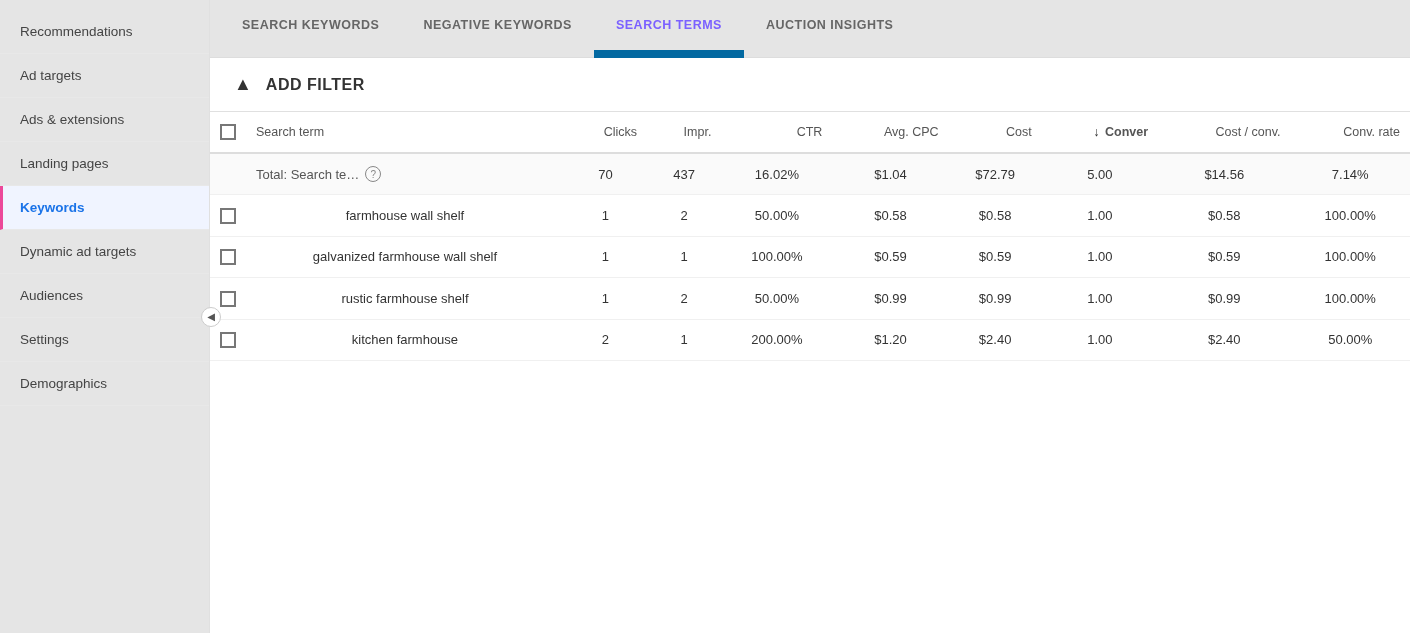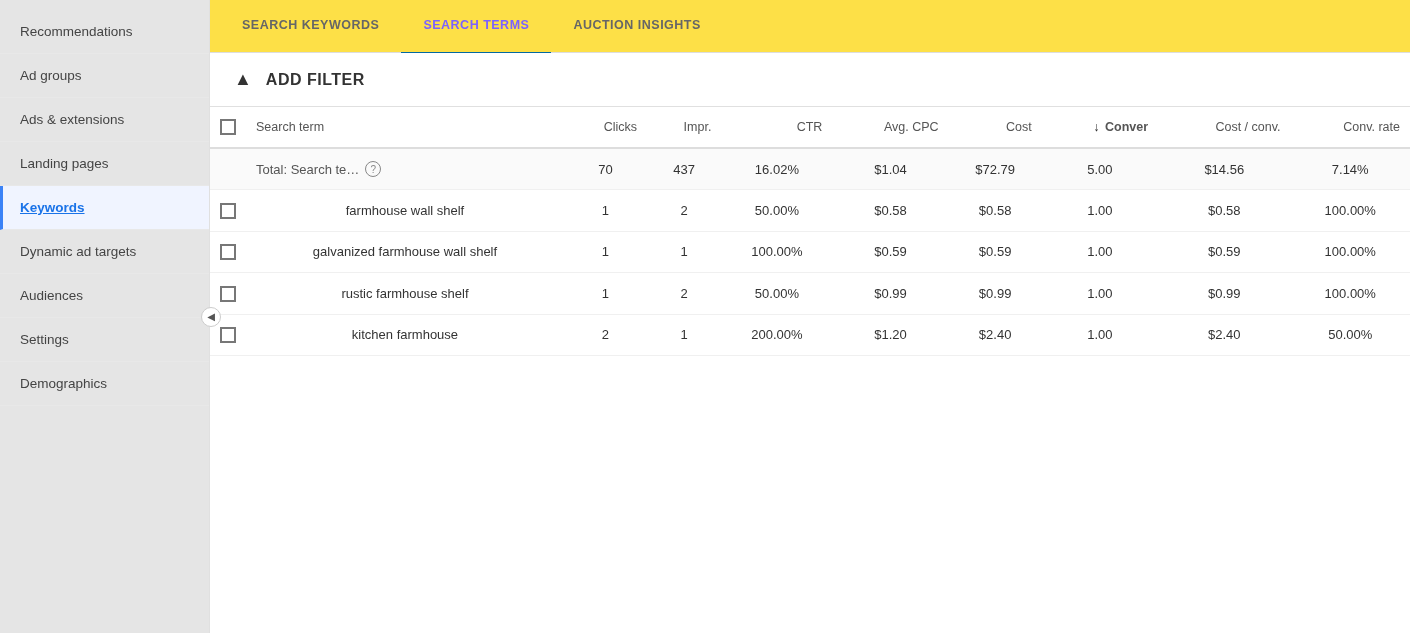--- a/index.html
+++ b/index.html
@@ -19,24 +19,23 @@
       cursor: pointer;
       color: #444;
       font-size: 13.5px;
       border-bottom: 1px solid #e8e8e8;
       display: flex;
       align-items: center;
     }
     .sidebar-item.active {
       color: #1a73e8;
       font-weight: bold;
-      border-left: 3px solid #3b82f6;
+      border-left: 3px solid #ec4899;
       padding-left: 17px;
       background: #f0f4ff;
-      text-decoration: underline;
     }
     .sidebar-collapse-btn {
       position: absolute;
       right: -12px;
       top: 50%;
       transform: translateY(-50%);
       width: 20px;
       height: 20px;
       background: #fff;
       border: 1px solid #ccc;
@@ -55,37 +54,37 @@
       flex: 1;
       display: flex;
       flex-direction: column;
       overflow: hidden;
     }
 
     
     .tabs {
       display: flex;
       border-bottom: 1px solid #ddd;
-      background: #fde047;
+      background: #e5e5e5;
       padding: 0 10px;
     }
     .tab {
       padding: 18px 22px;
       font-size: 12.5px;
       font-weight: 600;
       color: #666;
       cursor: pointer;
       letter-spacing: 0.5px;
       text-transform: uppercase;
       border-bottom: 3px solid transparent;
       margin-bottom: -1px;
     }
     .tab.active {
       color: #7b61ff;
-      border-bottom: 1px solid #0369a1;
+      border-bottom: 8px solid #0369a1;
     }
 
     
     .filter-bar {
       display: flex;
       align-items: center;
       padding: 16px 24px;
       border-bottom: 1px solid #e0e0e0;
       background: #fff;
     }
@@ -175,37 +174,38 @@
       color: #888;
       cursor: pointer;
     }
   </style>
 </head>
 <body>
 
 <div class="sidebar">
   <div id="sidebar-items">
       <div class="sidebar-item">Recommendations</div>
-      <div class="sidebar-item">Ad groups</div>
+      <div class="sidebar-item">Ad targets</div>
       <div class="sidebar-item">Ads &amp; extensions</div>
       <div class="sidebar-item">Landing pages</div>
       <div class="sidebar-item active">Keywords</div>
       <div class="sidebar-item">Dynamic ad targets</div>
       <div class="sidebar-item">Audiences</div>
       <div class="sidebar-item">Settings</div>
       <div class="sidebar-item">Demographics</div>
     </div>
   <div class="sidebar-collapse-btn">◀</div>
 </div>
 
 <div class="main">
 
   <div class="tabs">
     <div id="tab-items"></div>
   <div class="tab">SEARCH KEYWORDS</div>
+      <div class="tab">NEGATIVE KEYWORDS</div>
       <div class="tab active">SEARCH TERMS</div>
       <div class="tab">AUCTION INSIGHTS</div>
     </div>
 
   <div class="filter-bar">
     <span class="filter-icon">▲</span>
     <span class="filter-label">ADD FILTER</span>
   </div>
 
   <div class="table-wrapper">

